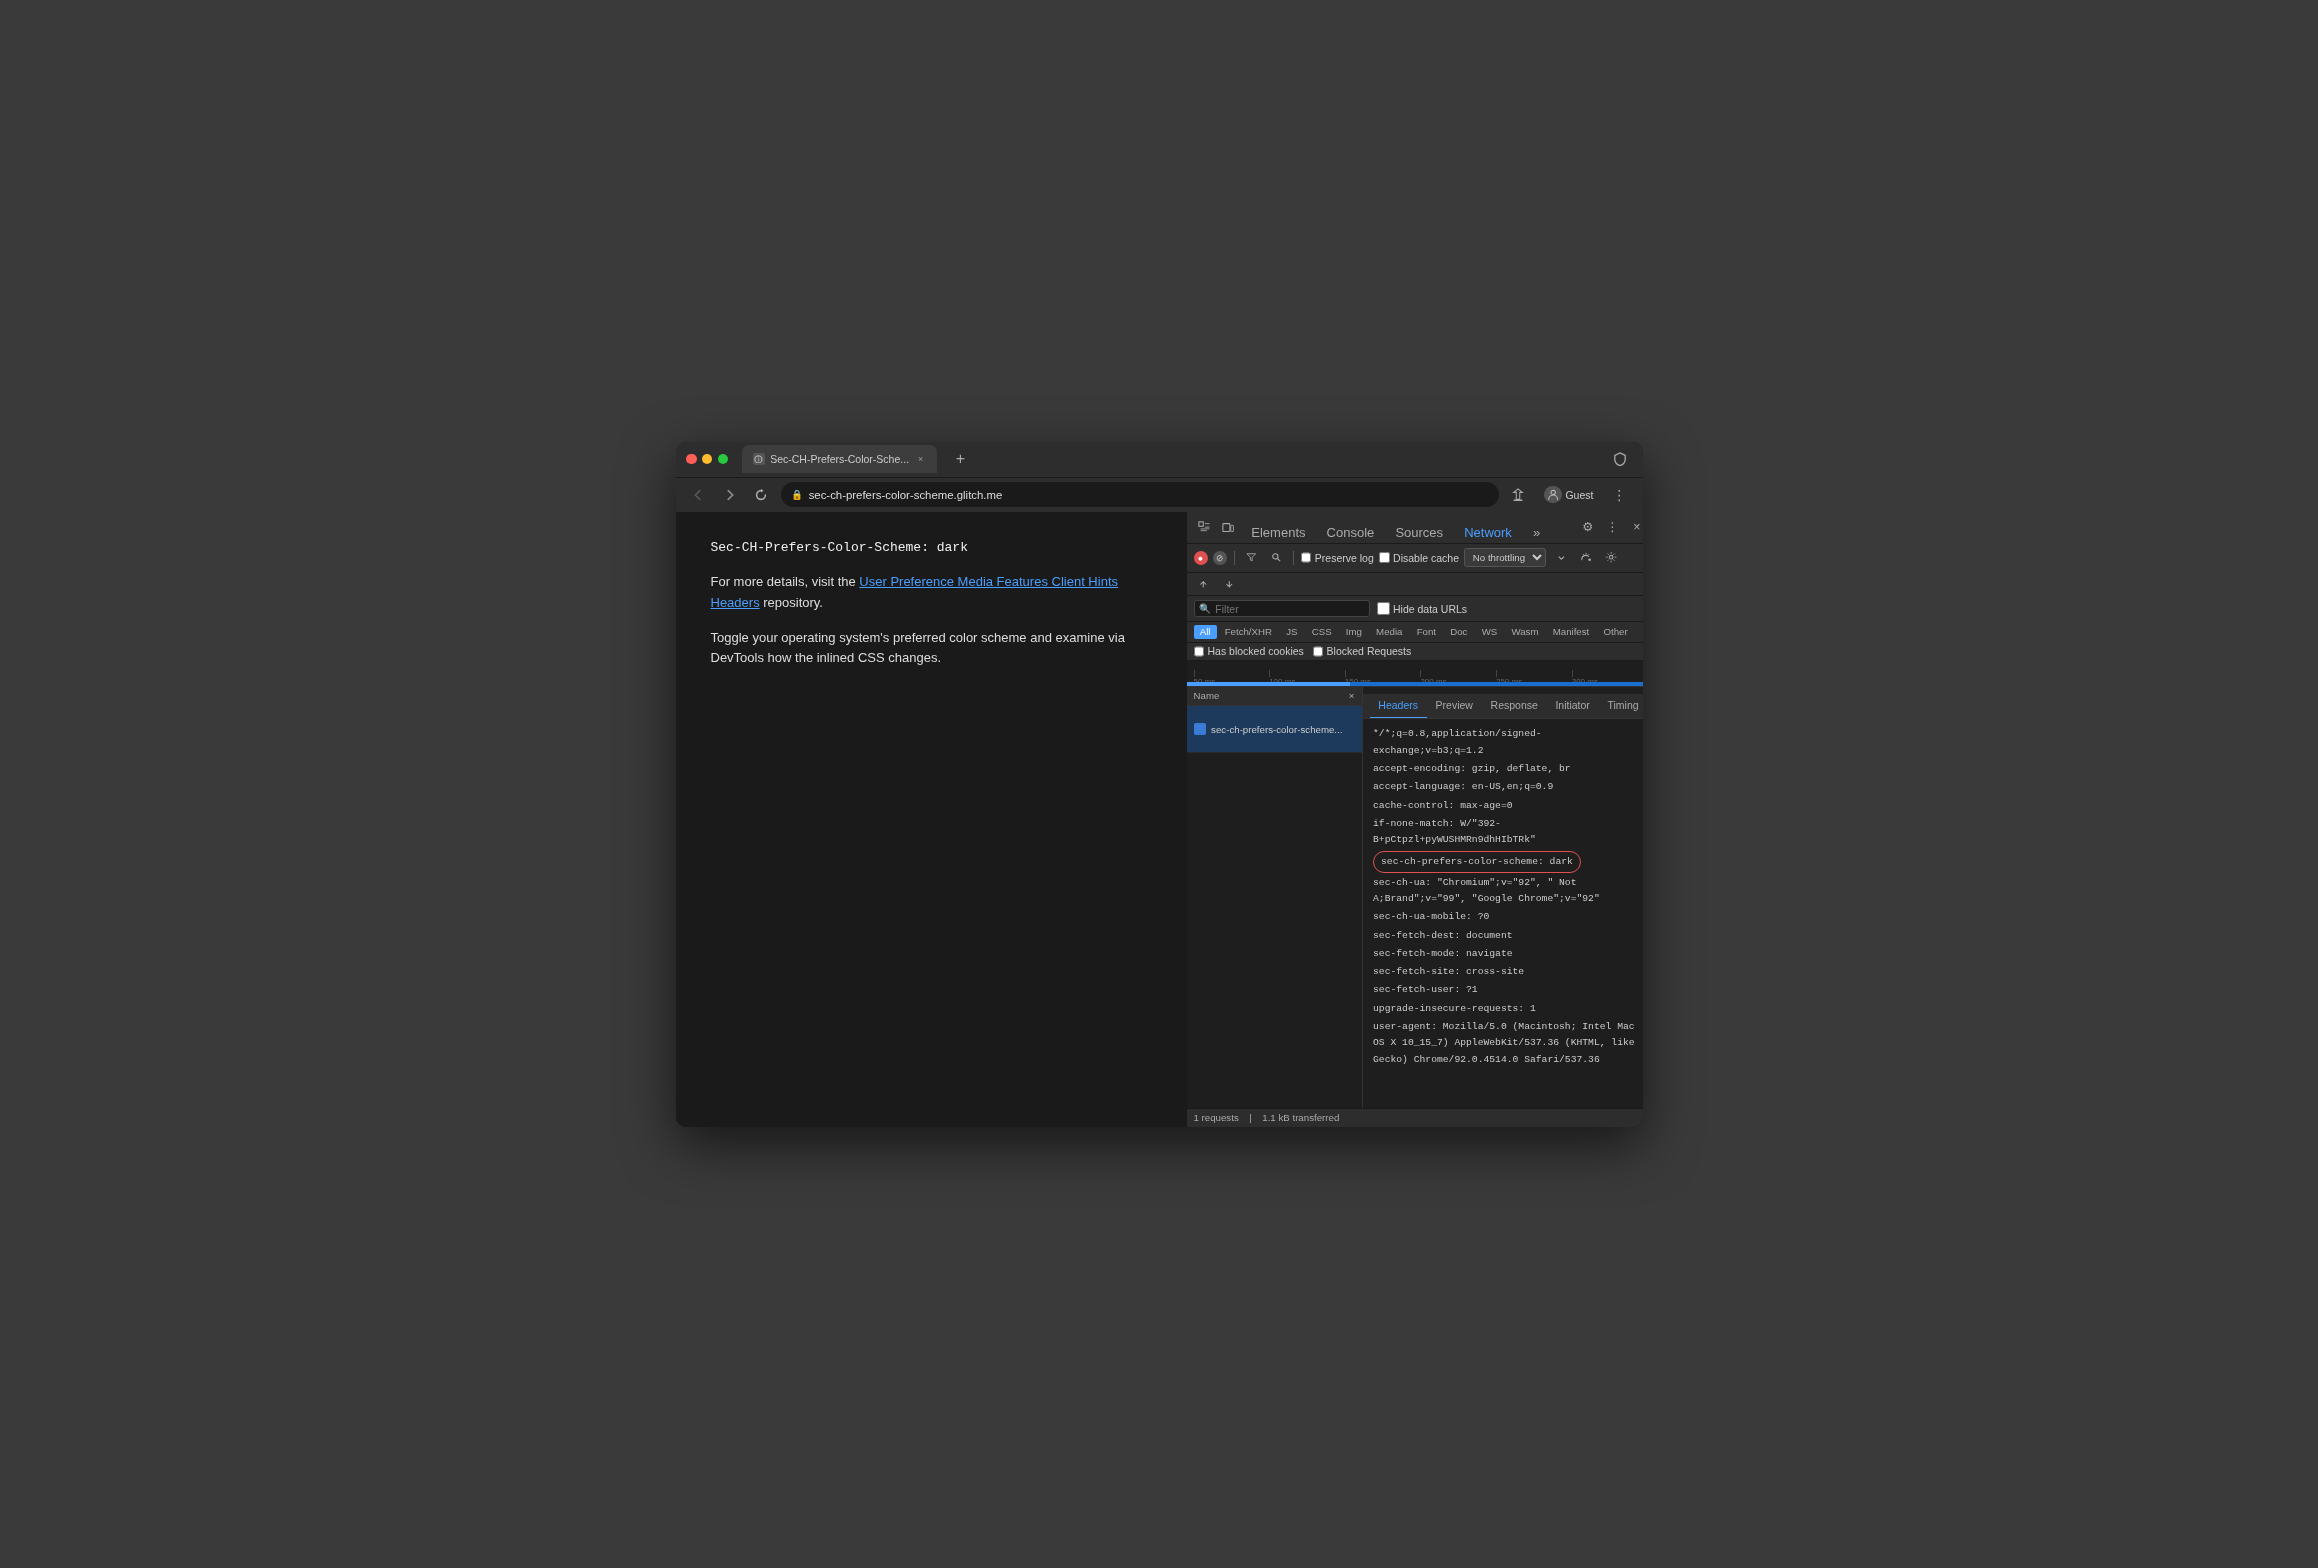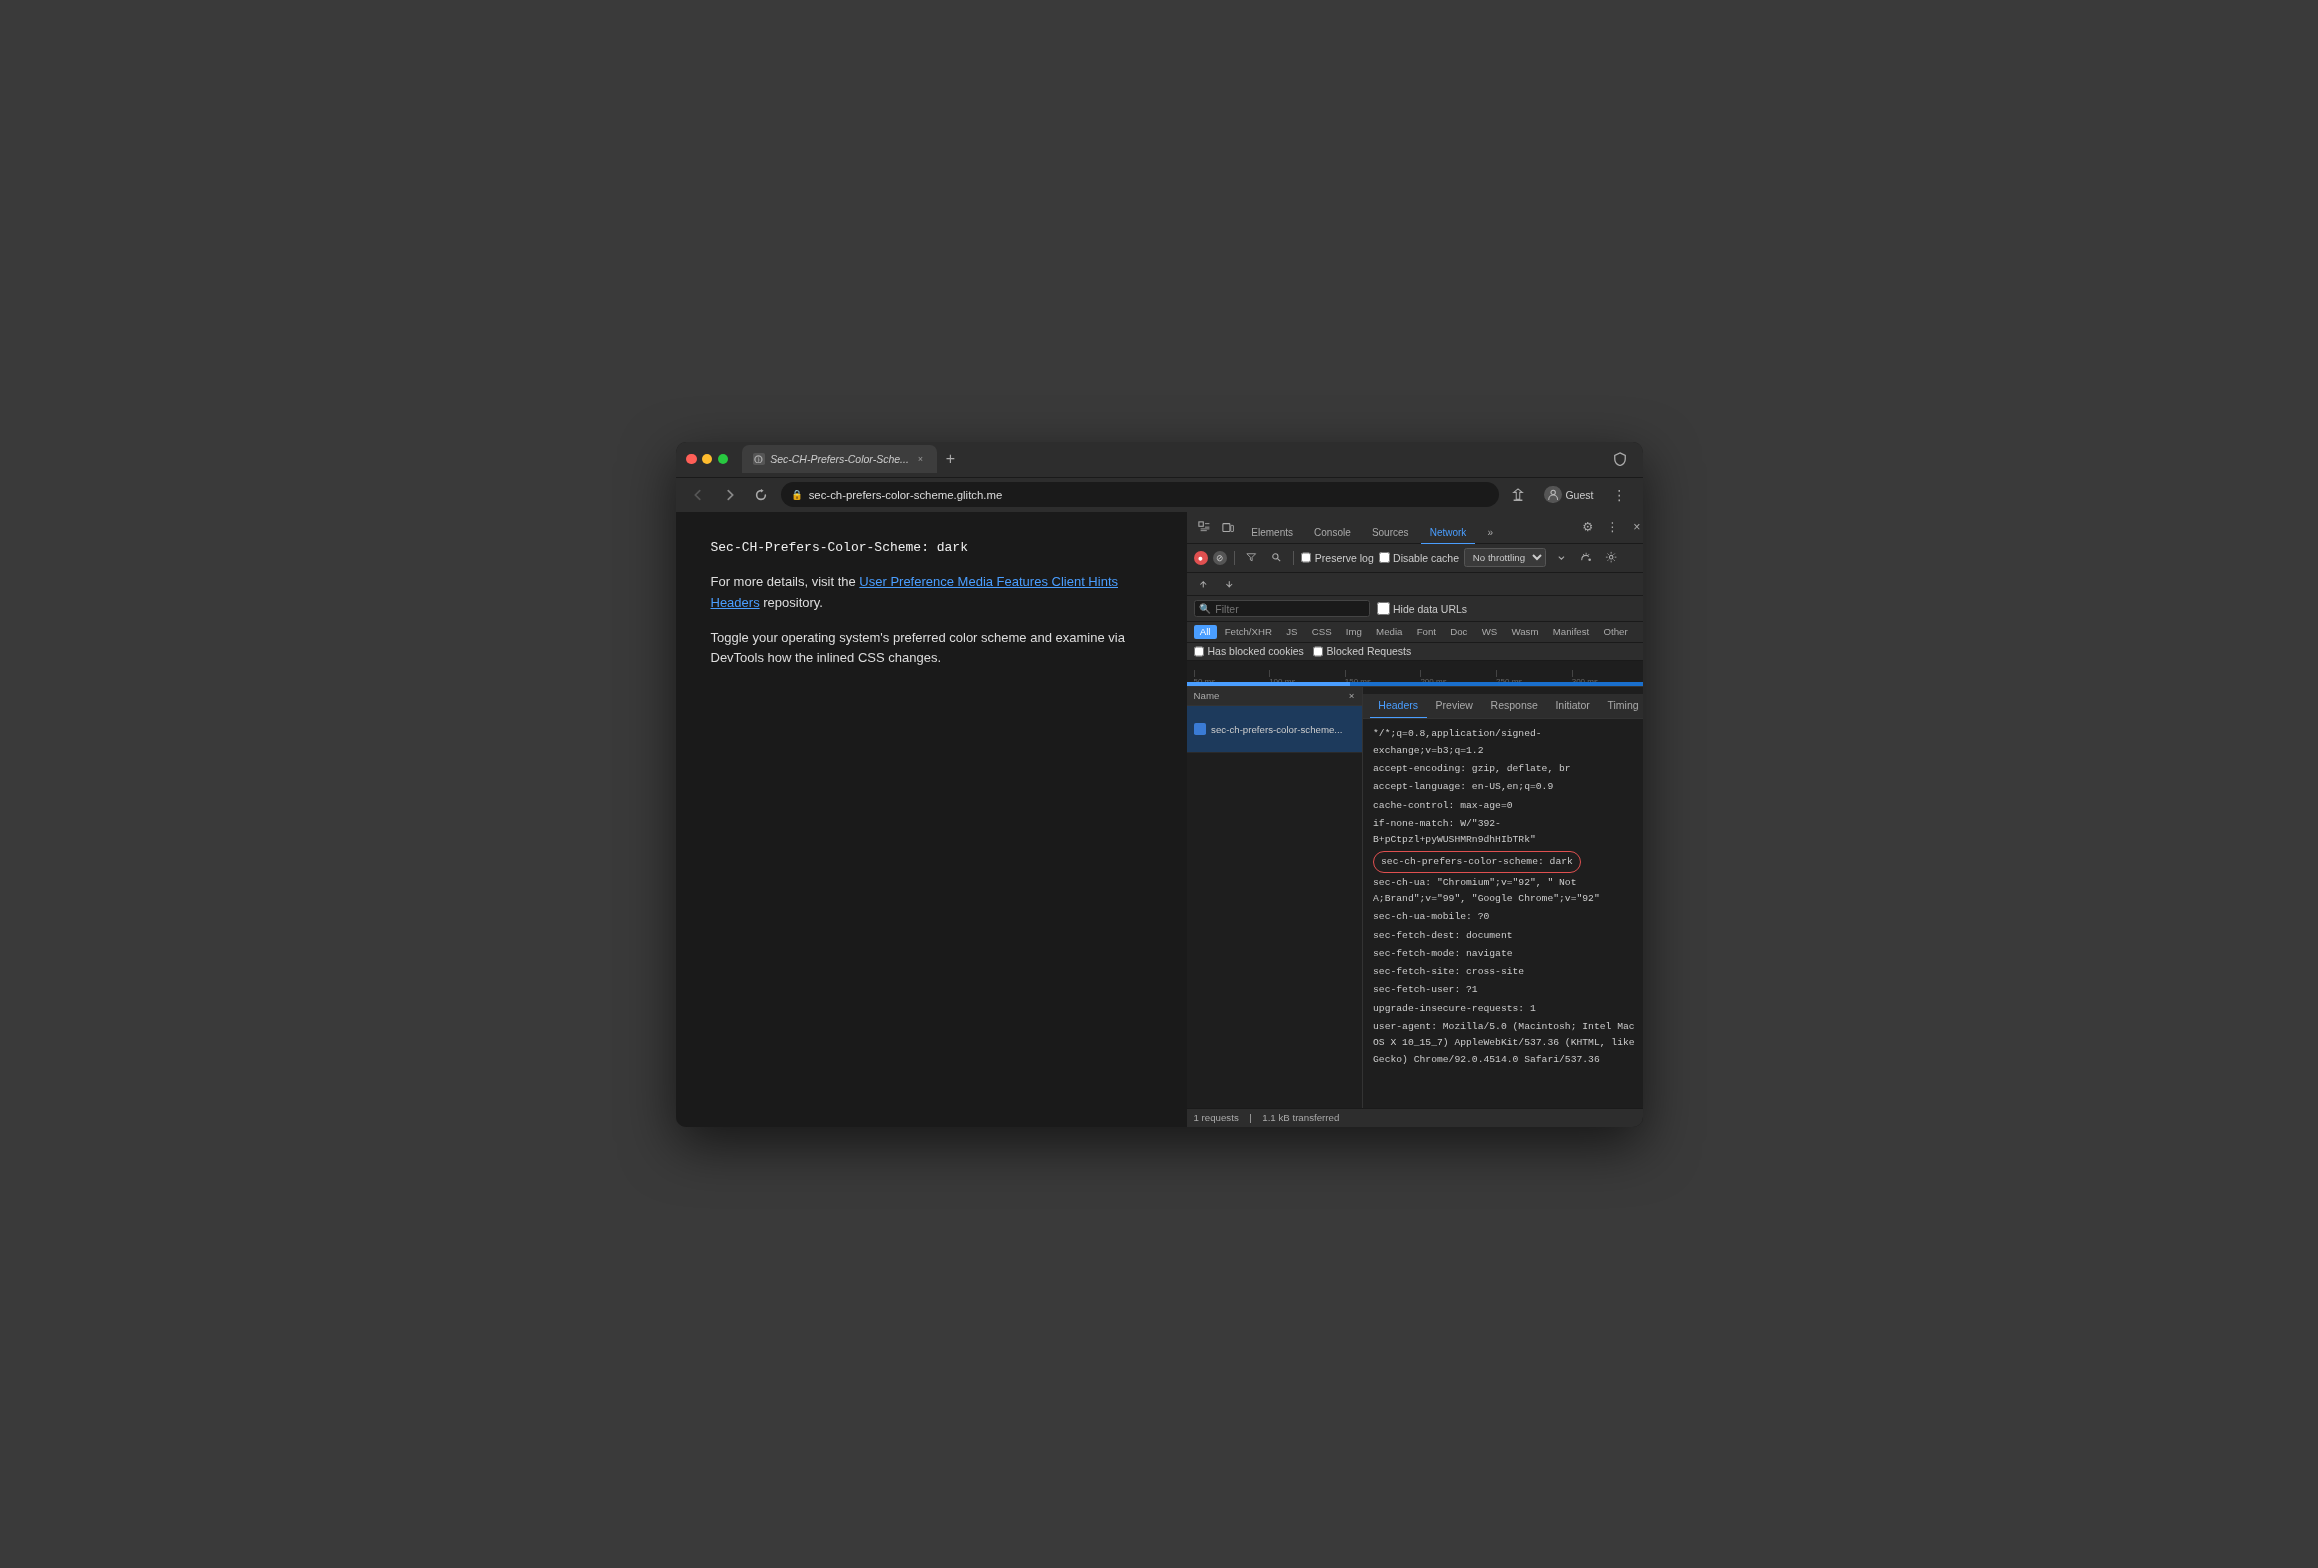--- a/index.html
+++ b/index.html
@@ -41,22 +41,21 @@
       border-radius: 50%;
     }
     .tl-red { background: #ff5f57; }
     .tl-yellow { background: #febc2e; }
     .tl-green { background: #28c840; }
 
     .tab-area {
       display: flex;
       align-items: center;
       flex: 1;
-      gap: 1px;
-      font-style: italic;
+      gap: 11px;
     }
     .tab {
       background: #3d3d3d;
       border-radius: 7px 7px 0 0;
       padding: 5.3px 10.5px;
       display: flex;
       align-items: center;
       gap: 5.3px;
       font-size: 10.5px;
       color: #ccc;
@@ -246,21 +245,21 @@
       padding: 0 7px;
       height: 32px;
       background: #2d2d2d;
       border-bottom: 0.9px solid #1a1a1a;
       gap: 3.5px;
     }
     .devtools-tab {
       padding: 5.3px 8.8px;
       color: #aaa;
       cursor: pointer;
-      font-size: 10px;
+      font-size: 13px;
       border-bottom: 1.8px solid transparent;
       margin-top: 12px;
     }
     .devtools-tab.active {
       color: #4a9eff;
       border-bottom: 1.8px solid #4a9eff;
     }
     .devtools-toolbar-right {
       margin-left: auto;
       display: flex;

